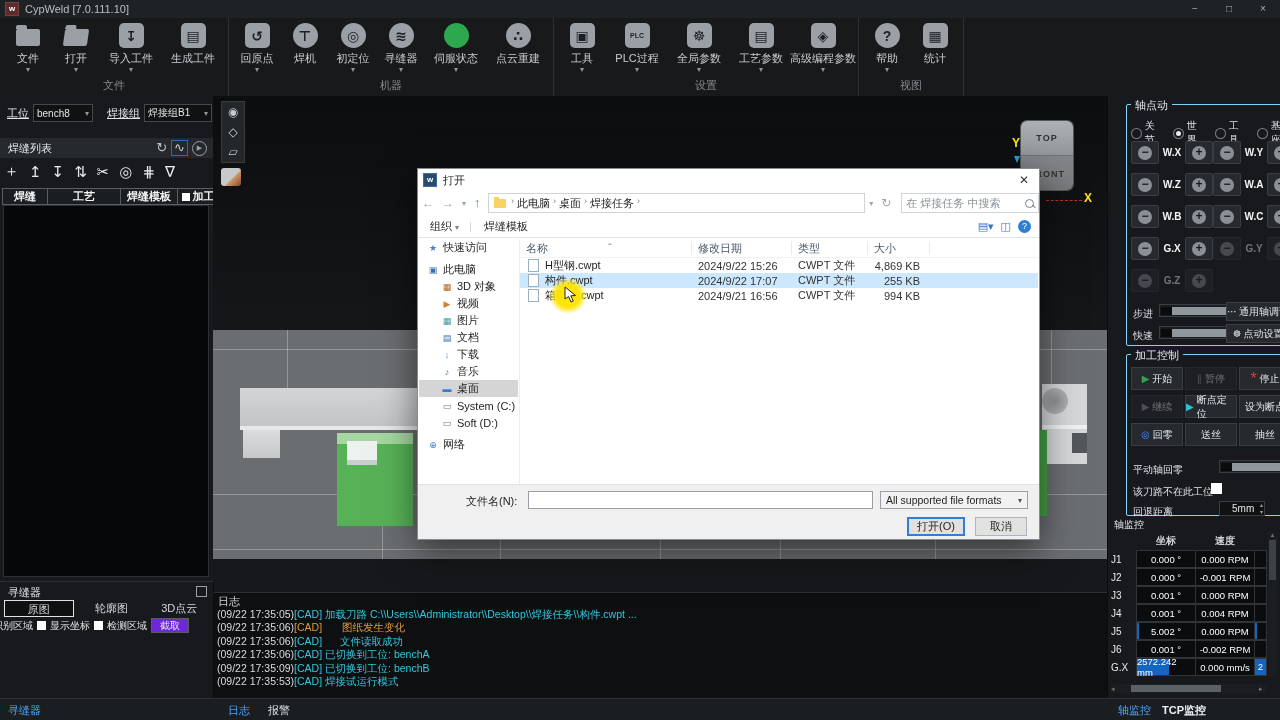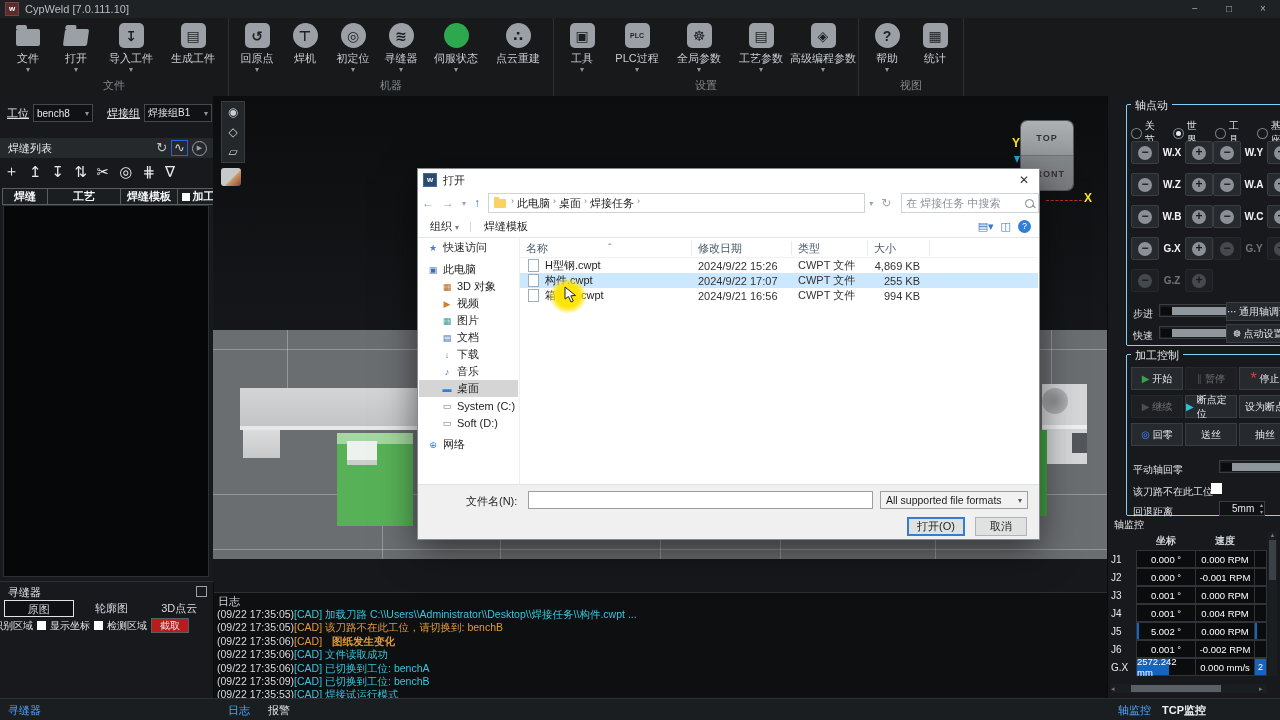--- a/index.html
+++ b/index.html
@@ -59,21 +59,21 @@
   
   #seamfinder{left:0;top:581px;width:213px;height:117px;background:#17191c;border-right:1px solid #0a0b0c;border-top:1px solid #2c3034}
   #sf-title{position:absolute;left:8px;top:3px;color:#e3e6e9}
   #sf-expand{position:absolute;right:6px;top:4px;width:9px;height:9px;border:1px solid #9aa0a6}
   .sftabs{position:absolute;left:0;top:18px;width:213px;height:17px;display:flex}
   .sftab{flex:1;text-align:center;line-height:16px;color:#d6dade;font-size:11px}
   .sftab.on{border:1px solid #dfe3e6;background:#0e1012;margin:0 4px}
   #sf-ctl{position:absolute;left:0;top:36px;width:213px;height:15px;display:flex;align-items:center;gap:4px;white-space:nowrap}
   #sf-ctl .lbl{color:#e3e6e9;font-size:10px}
   .chk{width:9px;height:9px;background:#fff;display:inline-block}
-  #sf-capture{border:1px solid #5a5e62;background:#b91c1c;color:#e3e6e9;font-size:10px;padding:0 8px;height:13px;line-height:13px}
+  #sf-capture{border:1px solid #5a5e62;background:#6d28d9;color:#e3e6e9;font-size:10px;padding:0 8px;height:13px;line-height:13px}
   #cam{position:absolute;left:5px;top:53px;width:202px;height:58px;background:#000;overflow:hidden}
   #cam .vline{position:absolute;left:96px;top:0;height:100%;border-left:1px dashed #2a4fd0}
   #cam .hline{position:absolute;left:0;top:25px;width:100%;border-top:1px dashed #2a4fd0}
   #cam .red{position:absolute;color:#cf3a1e;font-size:8px}
   #cam .ip{position:absolute;right:3px;bottom:2px;color:#3db53d;font-size:8px}
 
   
   #viewport{left:213px;top:96px;width:894px;height:496px;overflow:hidden;
             background:linear-gradient(#0b0d0f,#16181b 55%)}
   #floor{position:absolute;left:0;top:234px;width:894px;height:229px;background:#6b6e71}
@@ -408,23 +408,22 @@
     <span>◇</span>
     <span>▱</span>
   </div>
   <div id="vp-torch"></div>
 </div>
 
 <div id="logpanel" class="abs">
   <span id="log-title">日志</span>
   <div id="logentries">
       <div class="logline"><span class="lt">(09/22 17:35:05)</span><span class="c-info">[CAD]</span><span class="c-info" style="margin-left: 3px;">加载刀路 C:\\Users\\Administrator\\Desktop\\焊接任务\\构件.cwpt ...</span></div>
-      <div class="logline"><span class="lt">(09/22 17:35:05)</span><span class="c-warn">[CAD]</span><span class="c-warn" style="margin-left: 3px;">该刀路不在此工位，请切换到: benchB</span></div>
-      <div class="logline"><span class="lt">(09/22 17:35:06)</span><span class="c-warn">[CAD]</span><span class="c-warn" style="margin-left: 10px; font-weight: bold;">图纸发生变化</span></div>
-      <div class="logline"><span class="lt">(09/22 17:35:06)</span><span class="c-info">[CAD]</span><span class="c-info" style="margin-left: 3px;">文件读取成功</span></div>
+      <div class="logline"><span class="lt">(09/22 17:35:06)</span><span class="c-warn">[CAD]</span><span class="c-warn" style="margin-left: 20px;">图纸发生变化</span></div>
+      <div class="logline"><span class="lt">(09/22 17:35:06)</span><span class="c-info">[CAD]</span><span class="c-info" style="margin-left: 18px;">文件读取成功</span></div>
       <div class="logline"><span class="lt">(09/22 17:35:06)</span><span class="c-info">[CAD]</span><span class="c-info" style="margin-left: 3px;">已切换到工位: benchA</span></div>
       <div class="logline"><span class="lt">(09/22 17:35:09)</span><span class="c-info">[CAD]</span><span class="c-info" style="margin-left: 3px;">已切换到工位: benchB</span></div>
       <div class="logline"><span class="lt">(09/22 17:35:53)</span><span class="c-info">[CAD]</span><span class="c-info" style="margin-left: 3px;">焊接试运行模式</span></div>
     </div>
 </div>
 
 <div id="seamfinder" class="abs">
   <span id="sf-title">寻缝器</span>
   <span id="sf-expand"></span>
   <div class="sftabs" id="sf-tabs">

